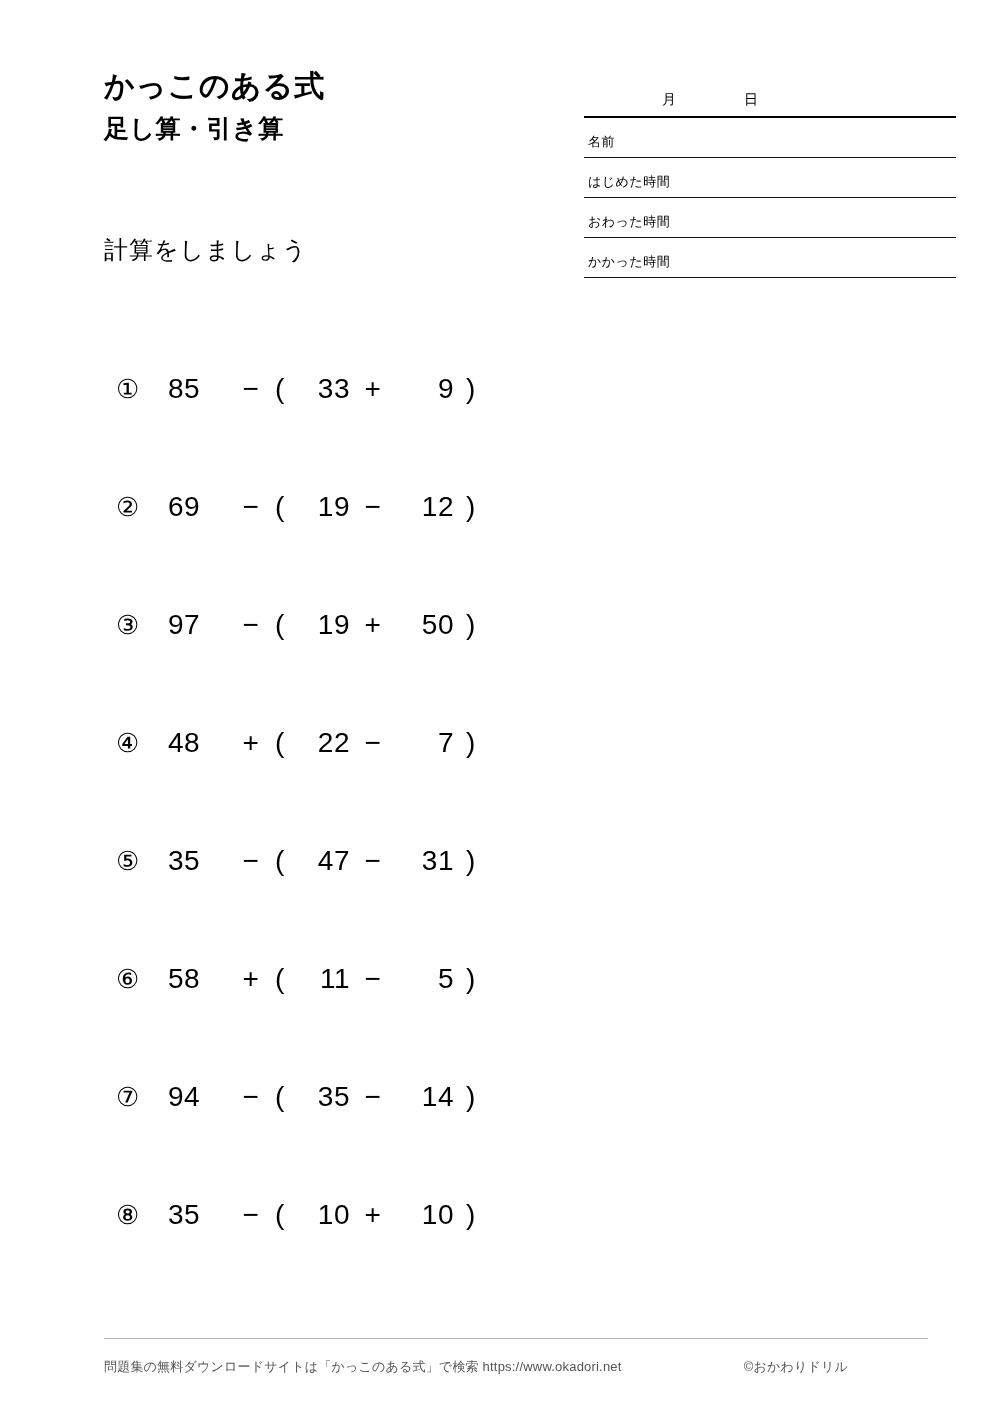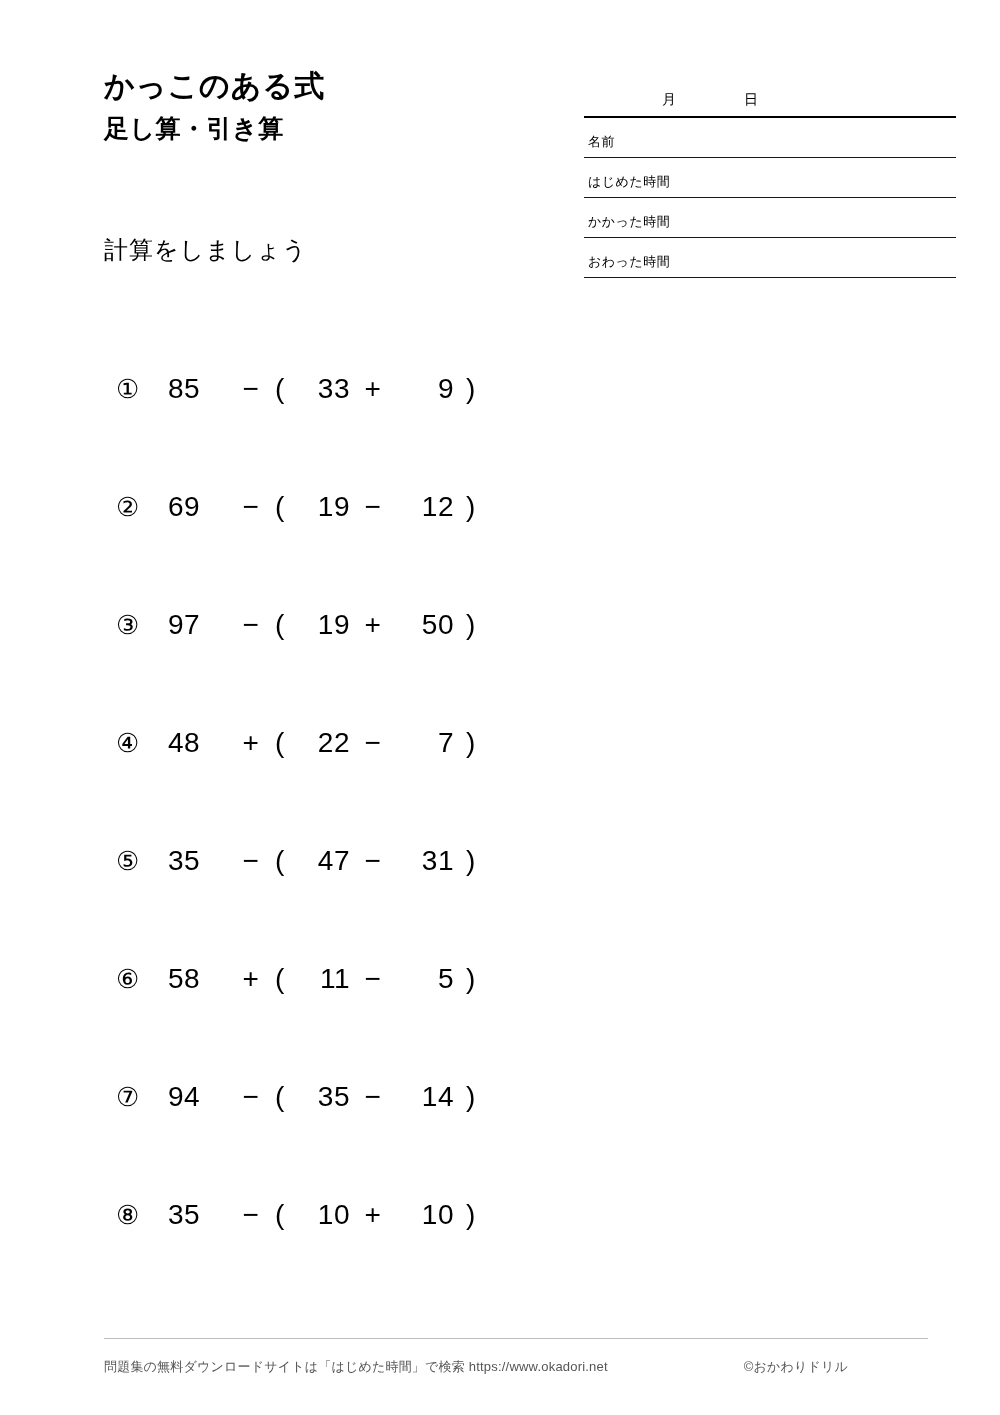--- a/index.html
+++ b/index.html
@@ -173,24 +173,24 @@
       <span class="date-cell date-month">月</span>
       <span class="date-cell date-day">日</span>
     </div>
     <div class="info-row">
       <span class="info-label">名前</span>
     </div>
     <div class="info-row">
       <span class="info-label">はじめた時間</span>
     </div>
     <div class="info-row">
+      <span class="info-label">おわった時間</span>
+    </div>
+    <div class="info-row">
       <span class="info-label">かかった時間</span>
-    </div>
-    <div class="info-row">
-      <span class="info-label">おわった時間</span>
     </div>
   </div>
 
   <div class="instruction">計算をしましょう</div>
 
   <div class="problems">
 
     <div class="problem">
       <span class="p-num">①</span>
       <span class="p-a">85</span>
@@ -275,16 +275,16 @@
       <span class="p-paren-open">(</span>
       <span class="p-b">10</span>
       <span class="p-op2">+</span>
       <span class="p-c">10</span>
       <span class="p-paren-close">)</span>
     </div>
 
   </div>
 
   <div class="footer-rule"></div>
-  <div class="footer-left">問題集の無料ダウンロードサイトは「はじめた時間」で検索  https://www.okadori.net</div>
+  <div class="footer-left">問題集の無料ダウンロードサイトは「かっこのある式」で検索  https://www.okadori.net</div>
   <div class="footer-right">©おかわりドリル</div>
 
 </div>
 
 </body></html>

